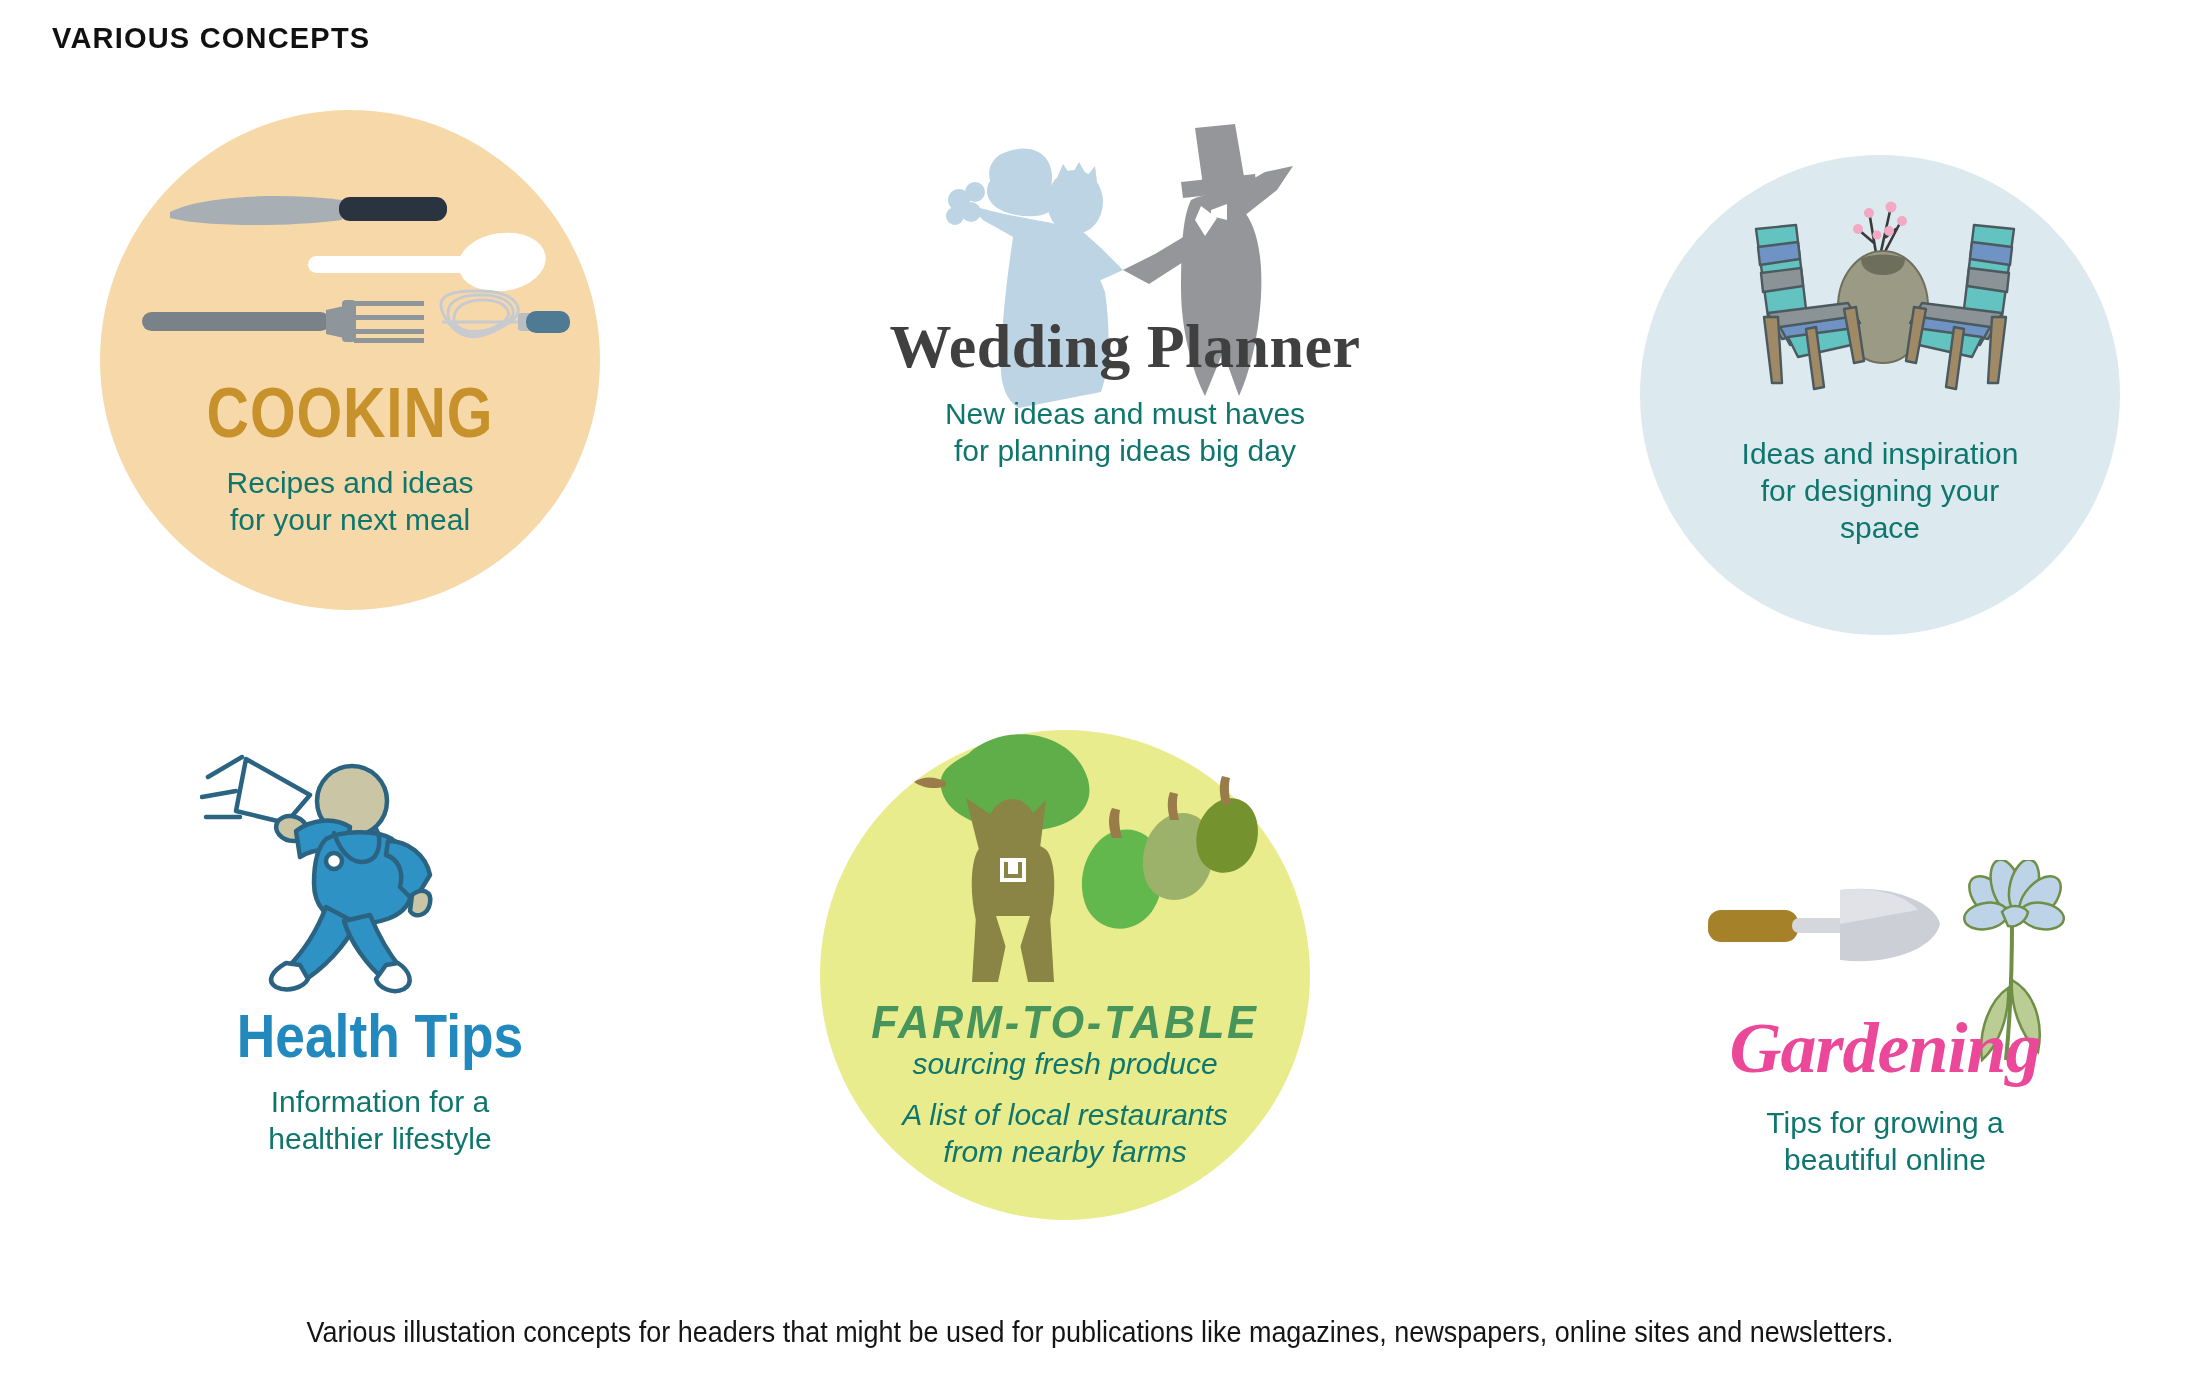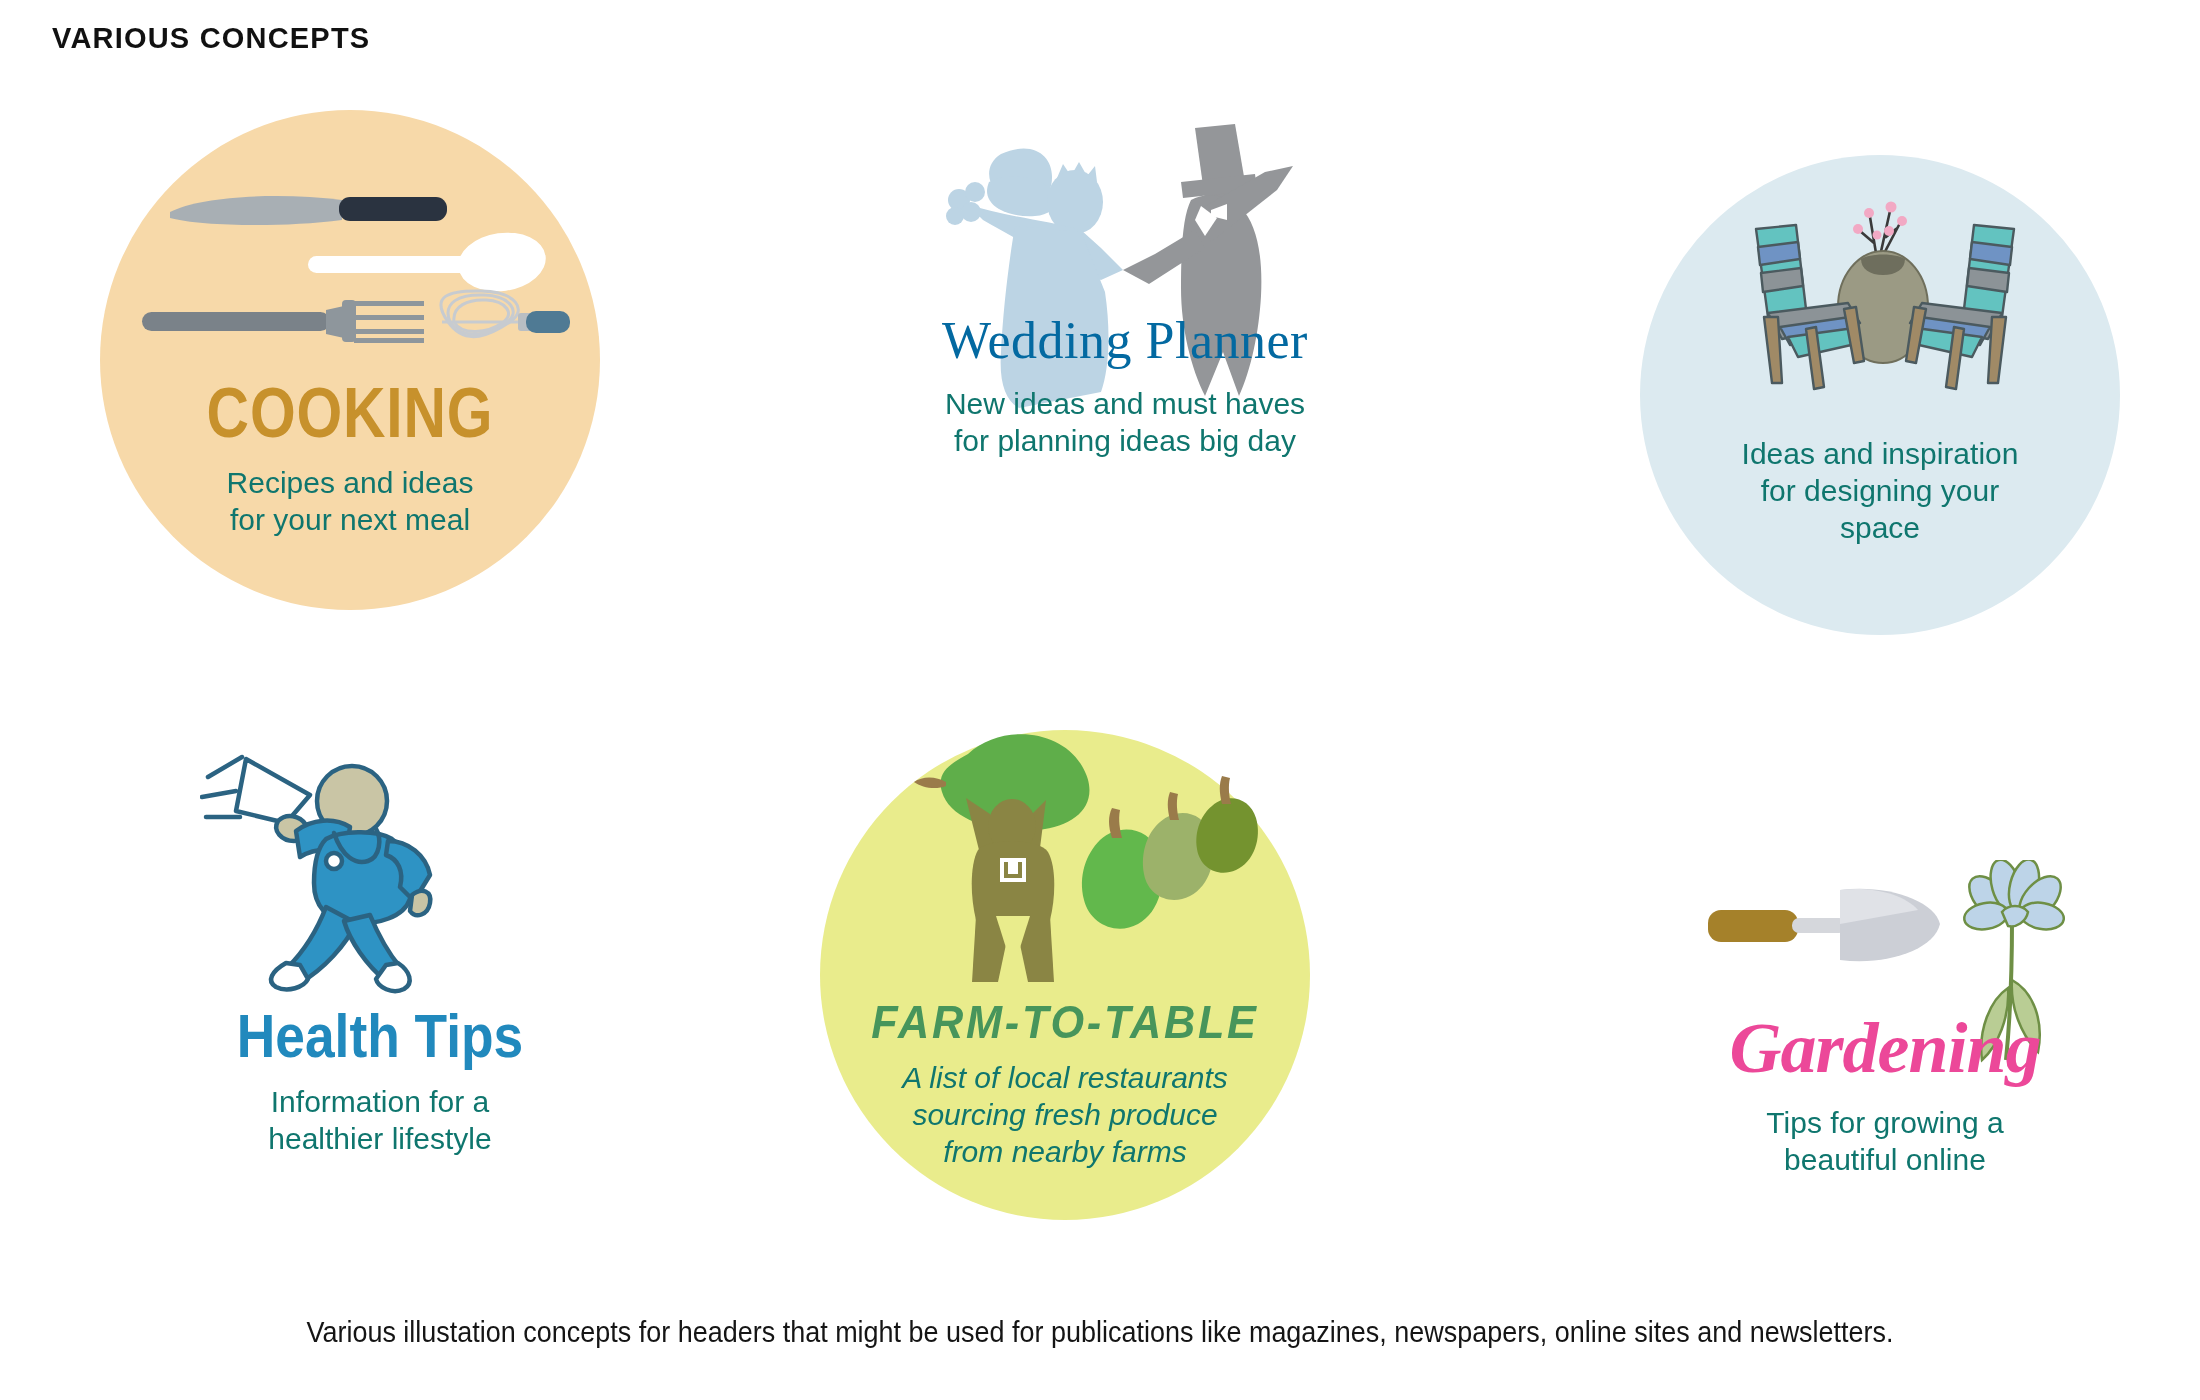--- a/index.html
+++ b/index.html
@@ -71,24 +71,24 @@
     font-weight: bold;
     font-size: 70px;
     letter-spacing: 1px;
     color: #C7912C;
     transform: scaleX(0.84);
   }
 
   
   #wedding-title {
     font-family: "Liberation Serif", serif;
-    font-size: 52px;
-    color: #0369a1;
+    font-size: 62px;
+    color: #404040;
     letter-spacing: 0.5px;
-    font-weight: 400;
+    font-weight: 700;
   }
 
   
   #decor-circle {
     left: 0px; top: 0px;
     width: 480px; height: 480px;
     background: #DCEAF0;
   }
   #decor-title {
     font-family: "Liberation Sans", sans-serif;
@@ -364,22 +364,22 @@
       <path d="M310 112 C328 96, 354 102, 360 124 C368 148, 360 176, 340 186 C320 196, 298 186, 294 164 C290 142, 298 122, 310 112 Z" fill="#9CB26A"></path>
       <path d="M320 110 C317 98, 317 90, 320 82 L328 84 C326 92, 327 102, 329 110 Z" fill="#9A7B4A"></path>
 
       <path d="M362 96 C378 82, 400 88, 406 108 C412 128, 404 152, 386 160 C368 168, 350 158, 347 139 C344 120, 352 104, 362 96 Z" fill="#74932F"></path>
       <path d="M372 94 C369 82, 369 74, 372 66 L380 68 C378 76, 379 86, 381 94 Z" fill="#9A7B4A"></path>
     </svg>
   </div>
 
   <div class="concept-text" style="top:268px;">
     <div class="concept-title" id="farm-title">FARM-TO-TABLE</div>
+    <div class="concept-sub">sourcing fresh produce</div>
     <div class="concept-sub" style="margin-top:14px;">A list of local restaurants</div>
-    <div class="concept-sub">sourcing fresh produce</div>
     <div class="concept-sub">from nearby farms</div>
   </div>
 </div>
 
 <div class="concept" style="left:1640px; top:860px; width:490px; height:330px;">
 
   <div class="art" style="left:50px; top:0px; width:400px; height:250px;">
     <svg width="400" height="250" viewBox="0 0 400 250">
 
       <rect x="18" y="50" width="90" height="32" rx="13" fill="#A5812A"></rect>

